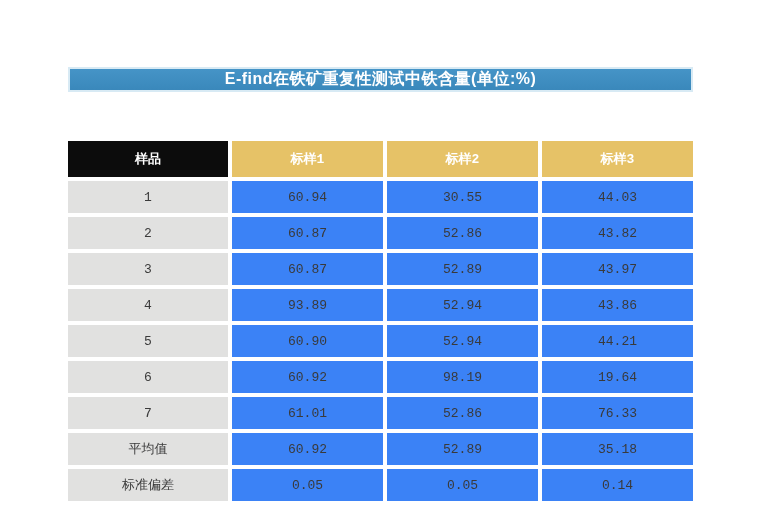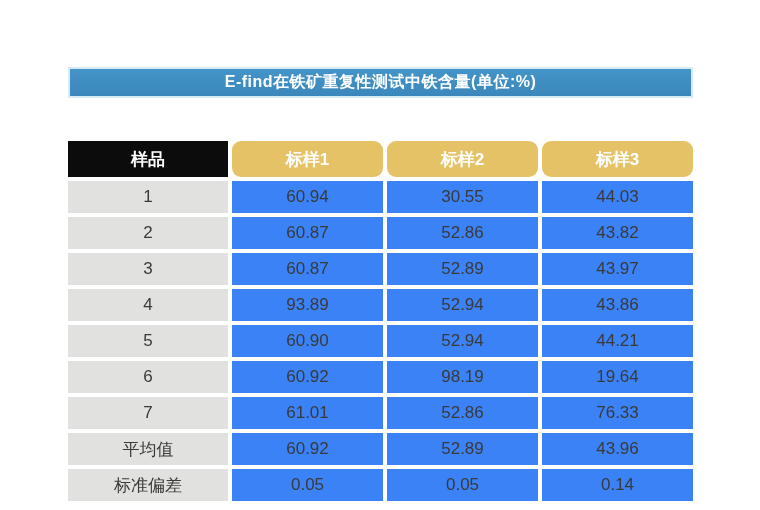--- a/index.html
+++ b/index.html
@@ -6,21 +6,21 @@
   html, body { width: 760px; height: 510px; }
   body {
     background: #ffffff;
     font-family: "Liberation Sans", "DejaVu Sans", sans-serif;
     position: relative;
     overflow: hidden;
   }
   .banner {
     position: absolute;
     left: 68px; top: 67px;
-    width: 625px; height: 31px;
+    width: 625px; height: 25px;
     background: linear-gradient(180deg, #4594c7 0%, #3a88bb 100%);
     border: 2px solid #d8eaf4;
     display: flex; align-items: center; justify-content: center;
   }
   .banner-title {
     color: #ffffff;
     font-size: 16px;
     font-weight: 700;
     letter-spacing: 0.5px;
     white-space: nowrap;
@@ -31,29 +31,30 @@
     width: 625px;
     display: grid;
     grid-template-columns: 160px 151px 151px 151px;
     grid-template-rows: 36px repeat(9, 32px);
     gap: 4px;
     background: #ffffff;
   }
   .trow { display: contents; }
   .cell {
     display: flex; align-items: center; justify-content: center;
-    font-size: 17px;
+    font-size: 13px;
     color: #3a3a3a;
+    font-family: Liberation Mono, monospace;
   }
   .hcell {
     color: #ffffff;
     font-weight: 600;
   }
   .hcell-first { background: #0c0c0c; }
-  .hcell-gold  { background: #e6c267; border-radius: 9px; }
+  .hcell-gold  { background: #e6c267; }
   .lcell { background: #e1e1e0; }
   .vcell { background: #3b82f6; }
 </style>
 </head>
 <body>
 
 <div class="banner">
   <span class="banner-title">E-find在铁矿重复性测试中铁含量(单位:%)</span>
 </div>
 
@@ -112,21 +113,21 @@
     <div class="cell lcell">7</div>
     <div class="cell vcell">61.01</div>
     <div class="cell vcell">52.86</div>
     <div class="cell vcell">76.33</div>
   </div>
 
   <div class="trow">
     <div class="cell lcell">平均值</div>
     <div class="cell vcell">60.92</div>
     <div class="cell vcell">52.89</div>
-    <div class="cell vcell">43.96</div>
+    <div class="cell vcell">35.18</div>
   </div>
 
   <div class="trow">
     <div class="cell lcell">标准偏差</div>
     <div class="cell vcell">0.05</div>
     <div class="cell vcell">0.05</div>
     <div class="cell vcell">0.14</div>
   </div>
 
 </div>

